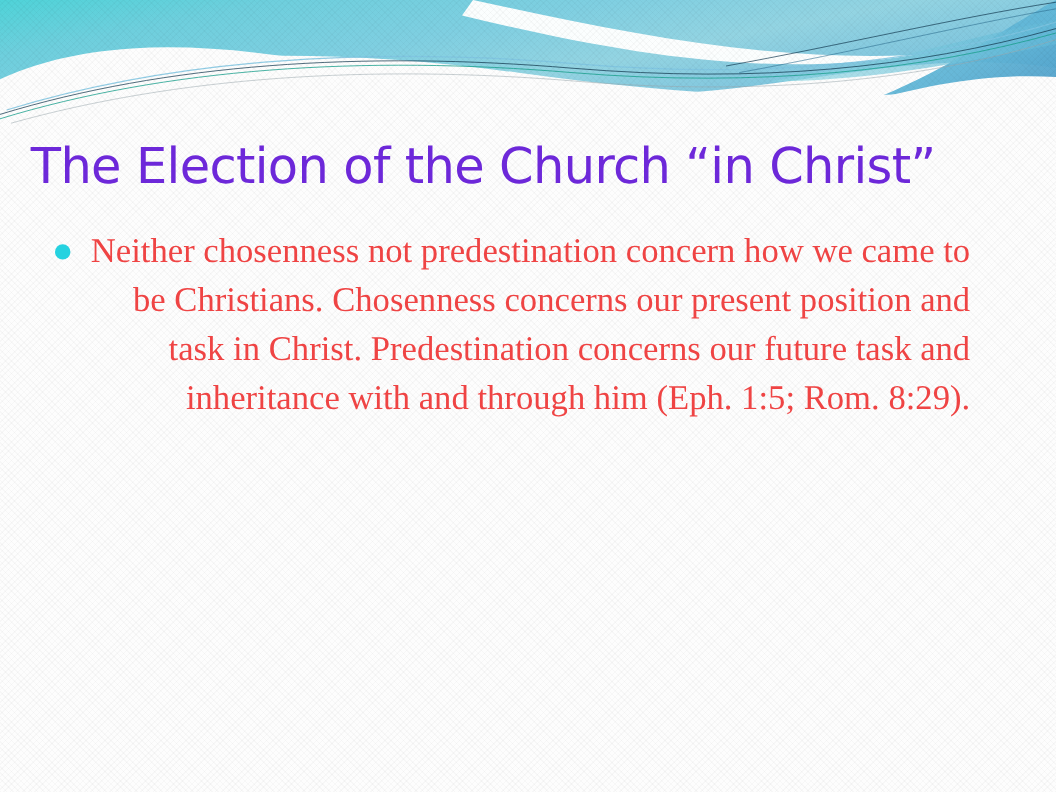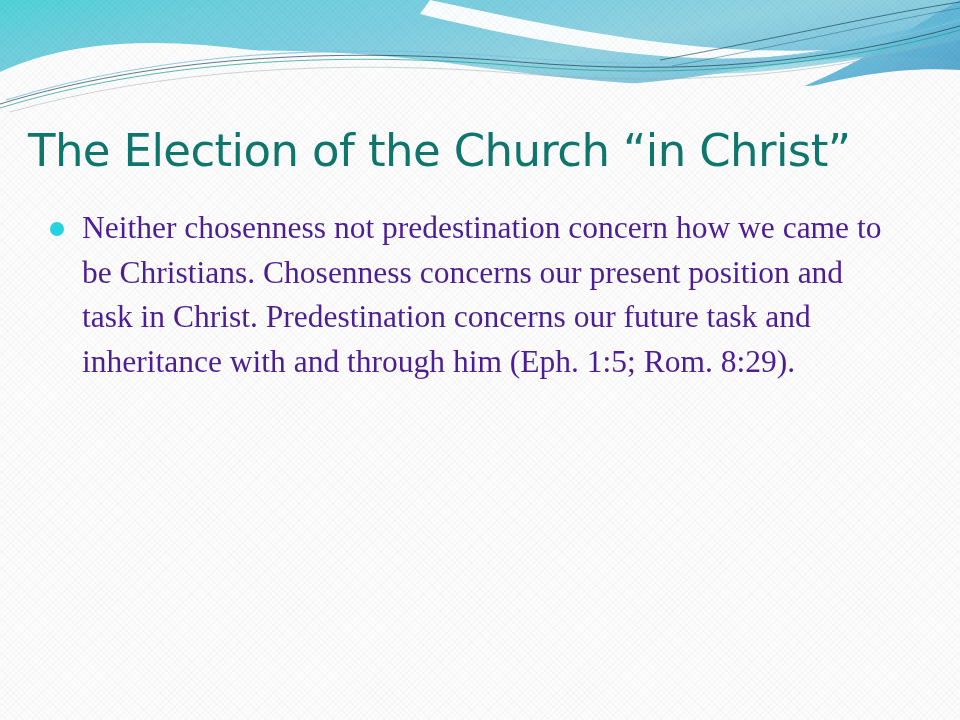--- a/index.html
+++ b/index.html
@@ -144,28 +144,28 @@
       <path d="M0,104 C150,58 330,46 520,62 C690,76 830,62 960,26" fill="none" stroke="#13394f" stroke-width="0.9" opacity="0.75"></path>
       <path d="M0,108 C150,62 330,50 520,66 C690,80 840,64 960,30" fill="none" stroke="#1aa08d" stroke-width="0.9" opacity="0.8"></path>
       <path d="M6,100 C156,54 334,42 524,58 C694,72 834,58 960,20" fill="none" stroke="#7fc4e0" stroke-width="1.1" opacity="0.85"></path>
       <path d="M10,112 C160,70 336,58 526,74 C696,88 846,72 960,36" fill="none" stroke="#9aa8ae" stroke-width="0.8" opacity="0.6"></path>
       <path d="M660,60 C760,42 870,16 960,2" fill="none" stroke="#13394f" stroke-width="0.9" opacity="0.7"></path>
       <path d="M672,66 C772,48 880,22 960,8" fill="none" stroke="#2a6c8c" stroke-width="0.8" opacity="0.65"></path>
     </svg>
   </div>
 
   <div class="title-block">
-    <h1 class="slide-title" style="color: #0f766e;">The Election of the Church “in Christ”</h1>
+    <h1 class="slide-title" style="color: #6d28d9;">The Election of the Church “in Christ”</h1>
   </div>
 
   <div class="body-block">
 
     <div class="bullet-item">
       <span class="bullet-marker" style="background: rgb(37, 210, 224);"></span>
-      <p class="bullet-text" style="color: #4c1d95;"><span>Neither chosenness not predestination concern how we came to be Christians.  Chosenness concerns our present position and task in Christ.  Predestination concerns our future task and inheritance with and through him (Eph. 1:5; Rom. 8:29).</span></p>
+      <p class="bullet-text" style="color: #ef4444; text-align: right;"><span>Neither chosenness not predestination concern how we came to be Christians.  Chosenness concerns our present position and task in Christ.  Predestination concerns our future task and inheritance with and through him (Eph. 1:5; Rom. 8:29).</span></p>
     </div>
 
 
   </div>
 
   <div class="slide-texture"></div>
 
 </div>
 
 </body></html>

